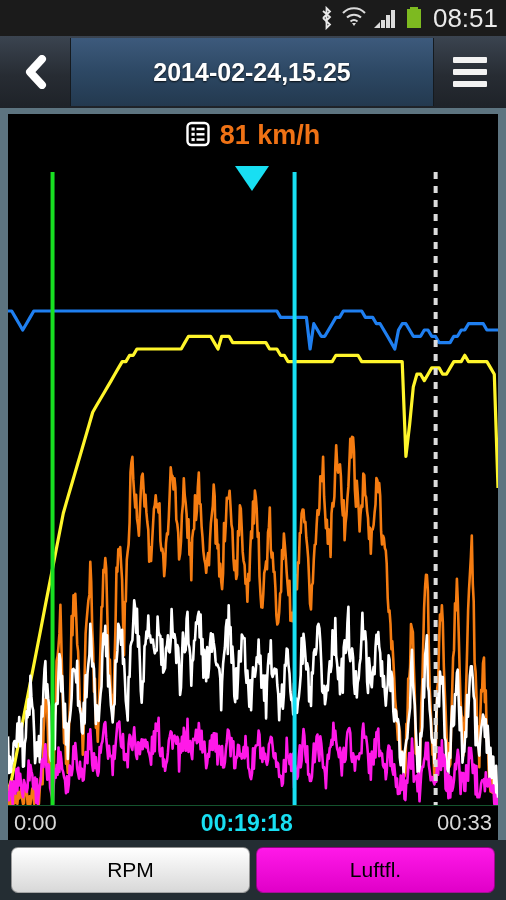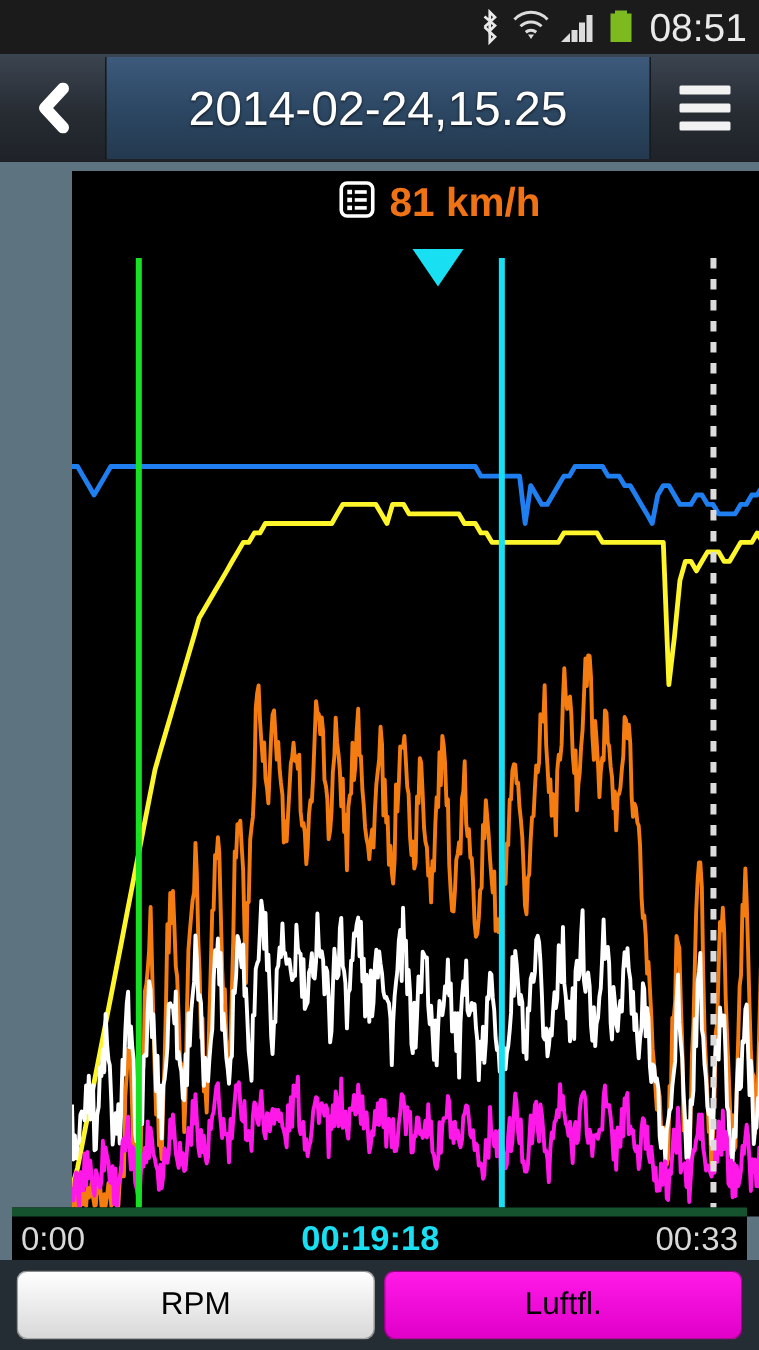--- a/index.html
+++ b/index.html
@@ -13,41 +13,41 @@
   .sb-clock{color:#eaeaea;font-size:26px;margin-left:10px;letter-spacing:0px;}
 
   
   .titlebar{position:absolute;left:0;top:36px;width:506px;height:72px;
             background:linear-gradient(180deg,#3b4450 0%,#272c33 55%,#1e2228 100%);
             display:flex;align-items:stretch;}
   .backbtn{width:70px;display:flex;align-items:center;justify-content:center;cursor:pointer;}
   .title-mid{flex:1;margin:2px 0 2px 0;display:flex;align-items:center;justify-content:center;
              background:linear-gradient(180deg,#3d5a7c 0%,#2d4864 50%,#23394f 100%);
              border-left:1px solid #151a1f;border-right:1px solid #151a1f;}
-  .title-text{color:#fff;font-size:32px;font-weight:normal;text-shadow:0 1px 2px rgba(0,0,0,.8);}
+  .title-text{color:#fff;font-size:25px;font-weight:bold;text-shadow:0 1px 2px rgba(0,0,0,.8);}
   .menubtn{width:72px;display:flex;flex-direction:column;align-items:center;justify-content:center;cursor:pointer;}
   .mline{width:34px;height:6px;background:#f2f2f2;margin:3px 0;border-radius:1px;}
 
   
   .chartwrap{position:absolute;left:0;top:108px;width:462px;height:732px;box-sizing:border-box;
-             padding:6px 8px 0 8px;background:#5d7480;margin-left:40px;}
+             padding:6px 8px 0 8px;background:#5d7480;}
   .chart{position:relative;width:490px;height:697px;background:#000;overflow:hidden;}
 
   .readout{position:absolute;left:0;top:6px;width:100%;display:flex;align-items:center;justify-content:center;gap:10px;}
   .readout-val{color:#ef7215;font-size:27px;font-weight:bold;}
 
   .plot{position:absolute;left:0;top:0;width:490px;height:697px;}
 
   .cursor-tri{position:absolute;width:0;height:0;border-left:17px solid transparent;
               border-right:17px solid transparent;border-top:25px solid #18dff2;}
 
   
   .timebar{position:absolute;left:8px;top:805px;width:490px;height:35px;background:#000;
            display:flex;align-items:center;box-sizing:border-box;padding:0 6px;
-           border-top:6px solid #14532d;}
+           border-top:1px solid #14532d;}
   .t-left{color:#d8d8d8;font-size:22px;}
   .t-mid{flex:1;text-align:center;color:#18dff2;font-size:23px;font-weight:bold;}
   .t-right{color:#d8d8d8;font-size:22px;}
 
   
   .legend{position:absolute;left:0;top:840px;width:506px;height:60px;background:#242d33;
           display:flex;align-items:center;justify-content:space-between;padding:0 8px;box-sizing:border-box;}
   .lbtn{height:44px;border-radius:7px;display:flex;align-items:center;justify-content:center;
         color:#000;font-size:21px;cursor:pointer;flex:1;margin:0 3px;border:1px solid rgba(0,0,0,.35);}
 </style>

